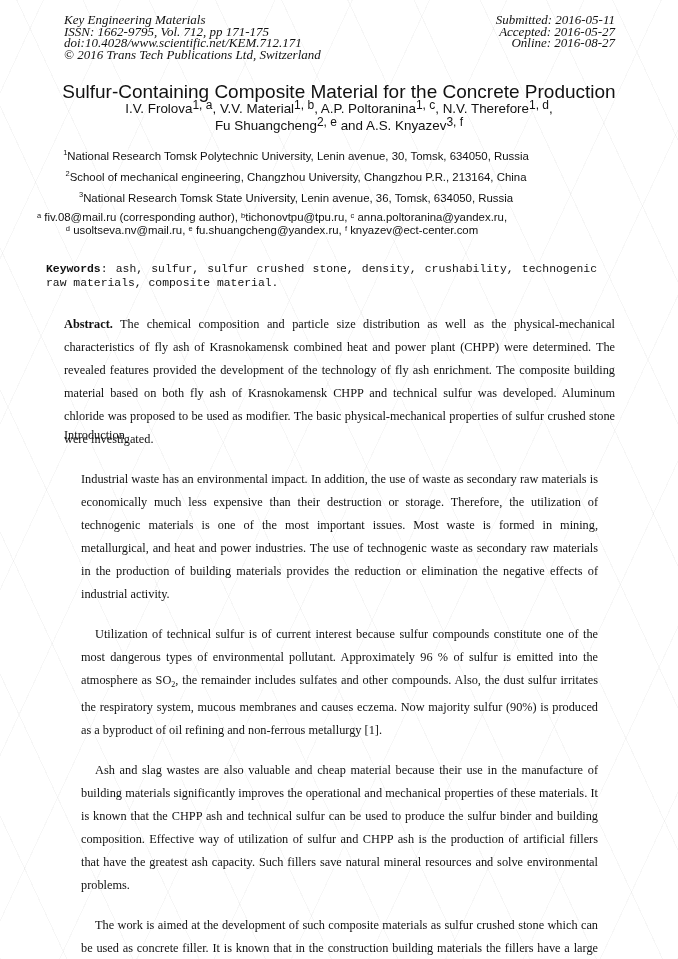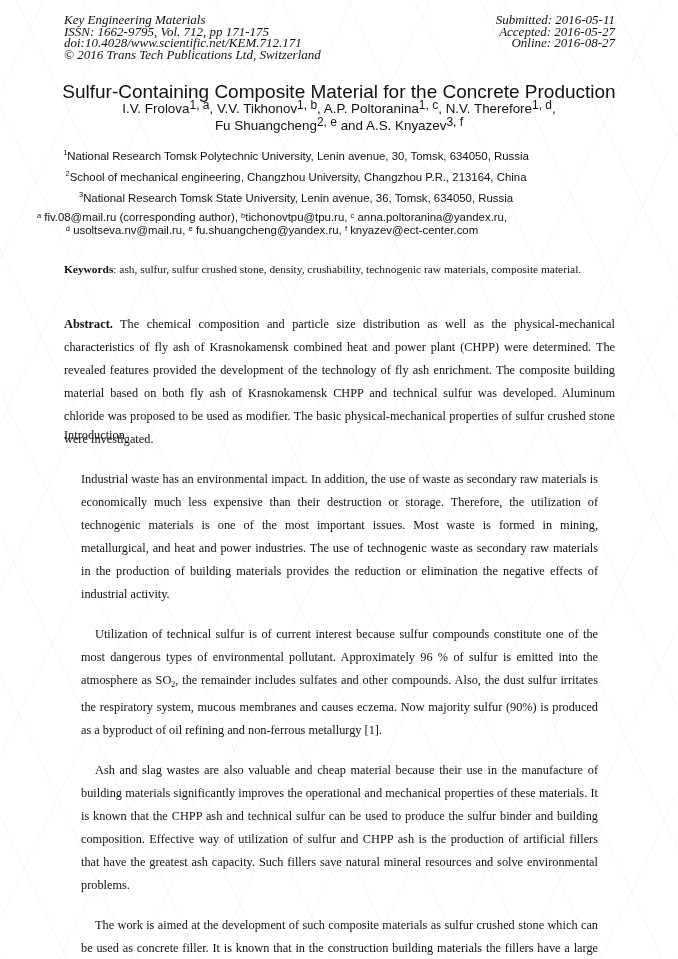--- a/index.html
+++ b/index.html
@@ -29,22 +29,22 @@
       position: absolute; left: 0; width: 592px; text-align: center;
       font-family: "Liberation Sans", sans-serif; font-size: 11.4px;
     }
     .emails {
       position: absolute; top: 211px; left: 0; width: 544px; text-align: center;
       font-family: "Liberation Sans", sans-serif; font-size: 11.4px; line-height: 13px;
     }
     sup { font-size: 7.5px; vertical-align: top; position: relative; top: -2px; }
     .authors sup { font-size: 12px; top: -3px; }
     .keywords {
-      position: absolute; top: 262px; left: 64px; width: 551px;
-      font-family: Liberation Serif, serif; font-size: 11.4px; line-height: 14px;
+      position: absolute; top: 262px; left: 46px; width: 551px;
+      font-family: Liberation Mono, monospace; font-size: 11.4px; line-height: 14px;
       text-align: justify;
     }
     .abstract, .body-text {
       position: absolute; left: 64px; width: 551px;
       font-size: 12.3px; line-height: 23px; text-align: justify;
     }
     .abstract { top: 313px; }
     .section-heading { position: absolute; top: 428px; left: 64px; font-weight: normal; font-size: 12.3px; }
     .body-text { top: 451px; }
     .body-text p { margin: 17px; }
@@ -66,21 +66,21 @@
 <div class="hdr hdr-right">
   <div>Submitted: 2016-05-11</div>
   <div>Accepted: 2016-05-27</div>
   <div>Online: 2016-08-27</div>
 </div>
 
 <div class="title">Sulfur-Containing Composite Material for the Concrete Production</div>
 
 <div class="authors">
   <span>I.V. Frolova</span><sup>1, a</sup>,
-  <span>V.V. Tikhonov</span><sup>1, b</sup>,
+  <span>V.V. Material</span><sup>1, b</sup>,
   <span>A.P. Poltoranina</span><sup>1, c</sup>,
   <span>N.V. Therefore</span><sup>1, d</sup>,<br>
   <span>Fu Shuangcheng</span><sup>2, e</sup> and
   <span>A.S. Knyazev</span><sup>3, f</sup>
 </div>
 
 <div class="affil" style="top:150px;">
   <sup>1</sup><span>National Research Tomsk Polytechnic University, Lenin avenue, 30, Tomsk, 634050, Russia</span>
 </div>
 <div class="affil" style="top:171px;">

